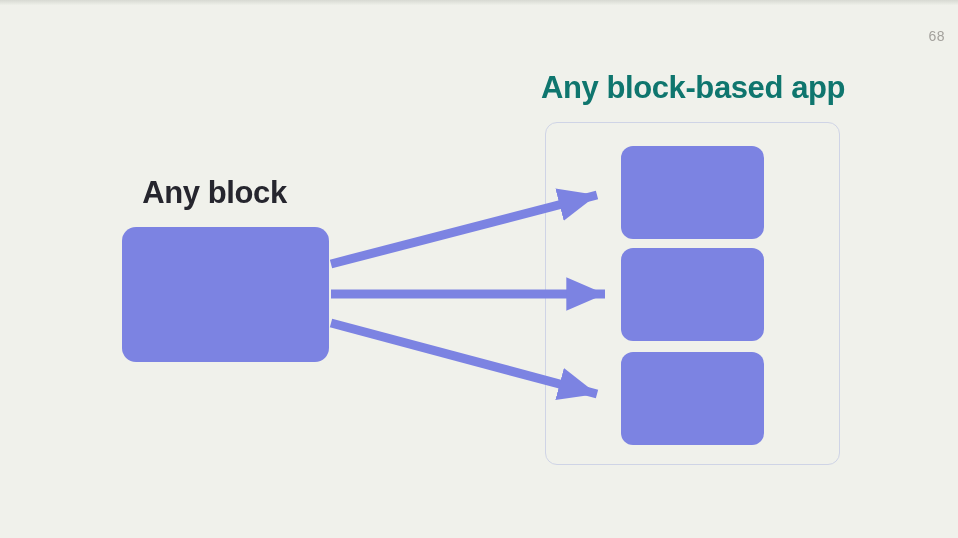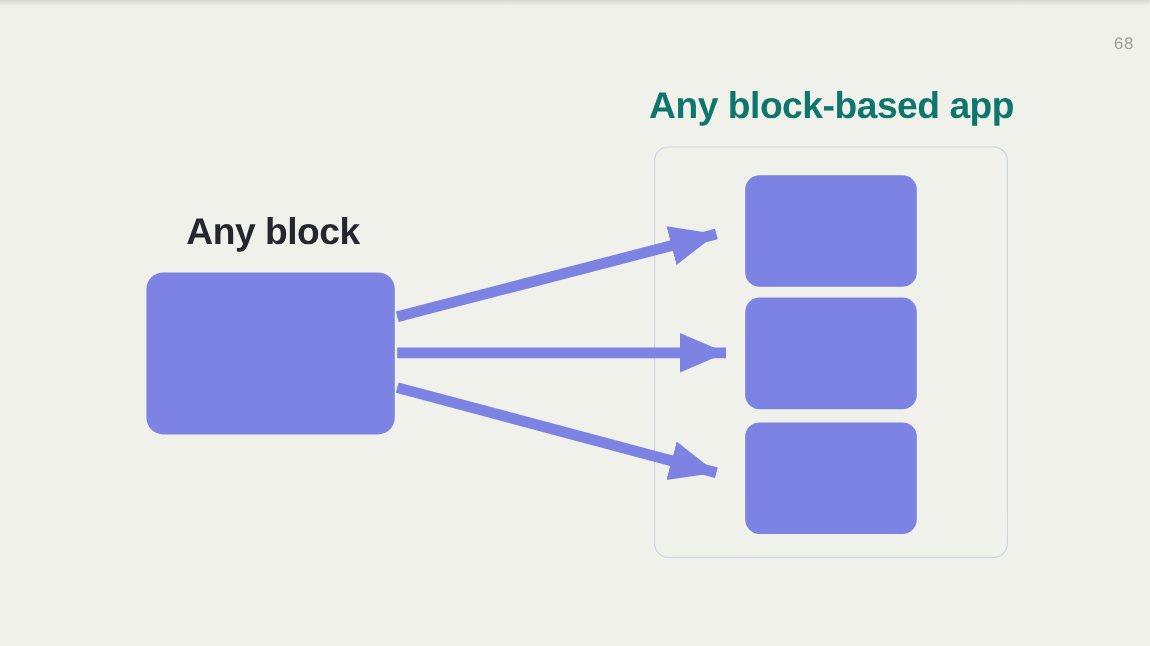--- a/index.html
+++ b/index.html
@@ -28,21 +28,21 @@
     top: 8px;
     right: 13px;
     font-size: 14px;
     line-height: 16px;
     color: #a3a19c;
     letter-spacing: 0.5px;
     margin-top: 20px;
   }
   .source-label {
     position: absolute;
-    left: 124px;
+    left: 111px;
     top: 176px;
     width: 207px;
     text-align: center;
     font-size: 31px;
     line-height: 34px;
     font-weight: 600;
     letter-spacing: -0.4px;
     color: #26262e;
     white-space: nowrap;
   }

